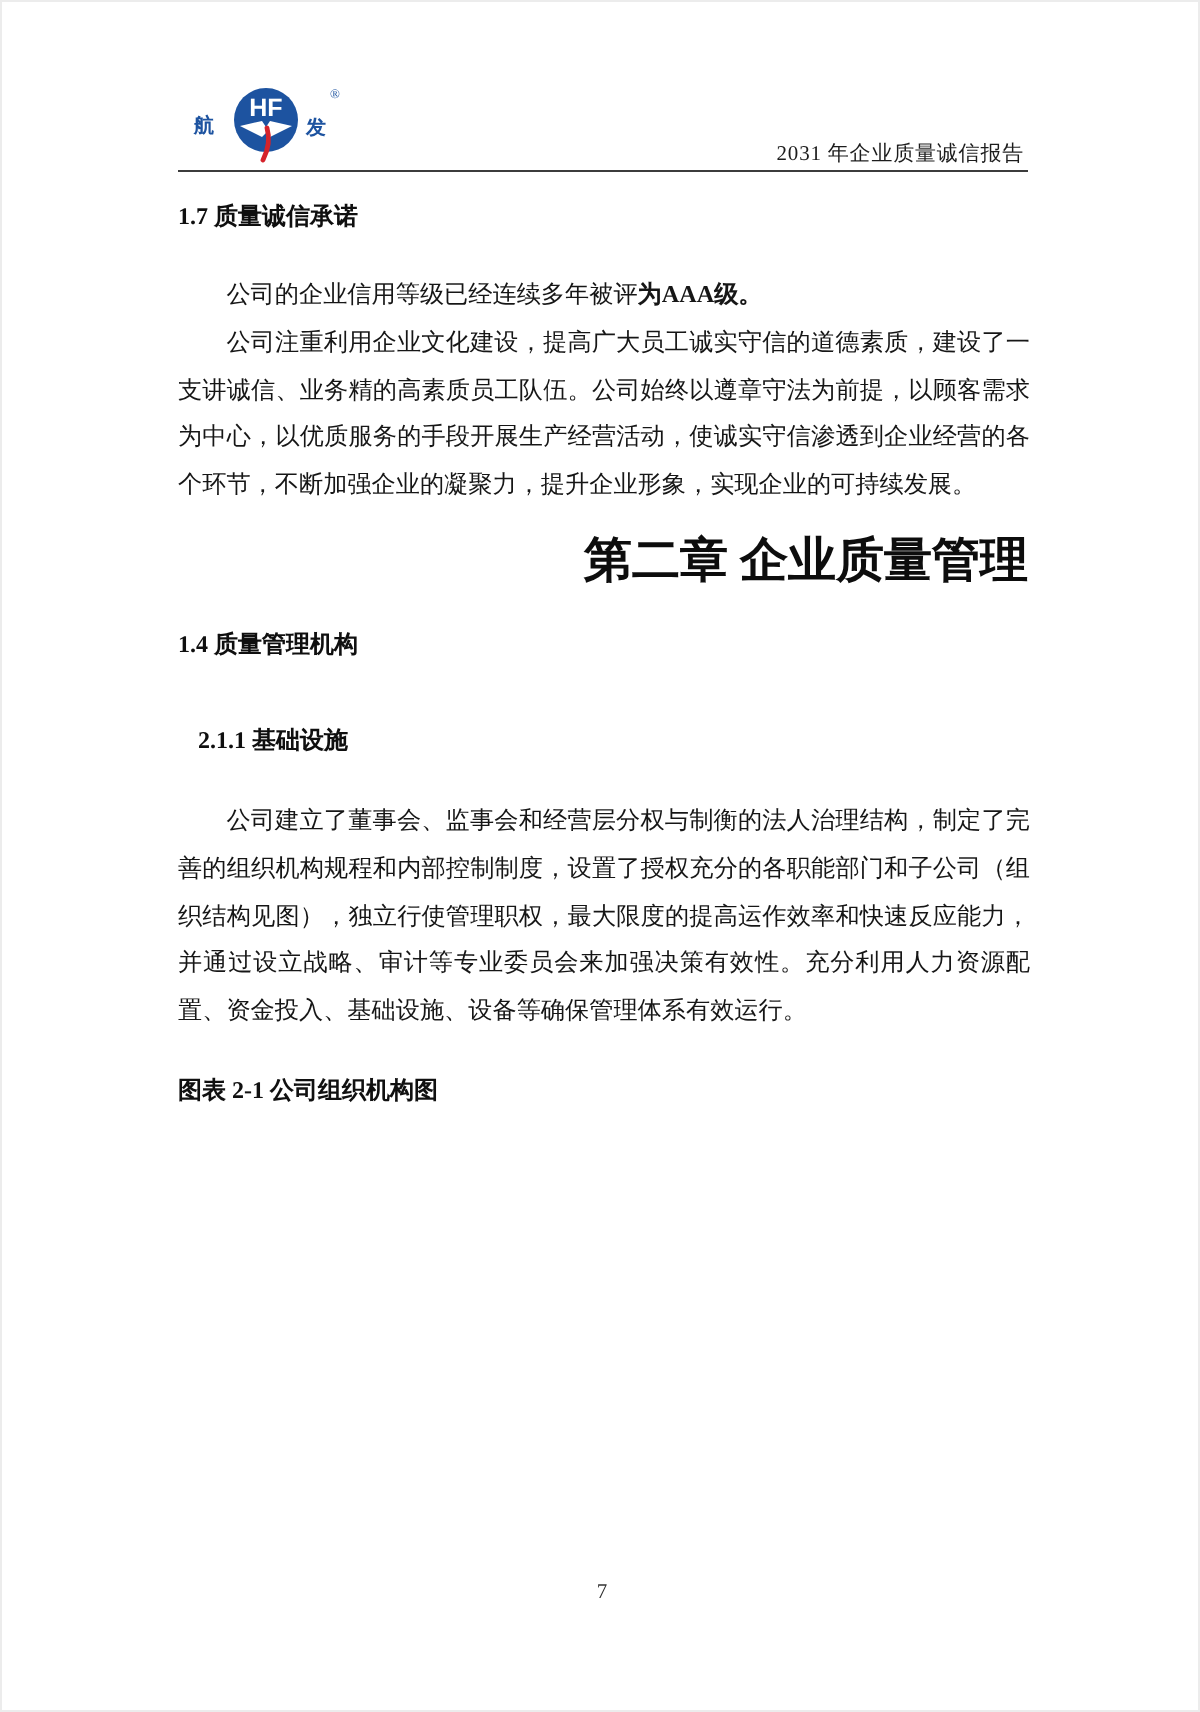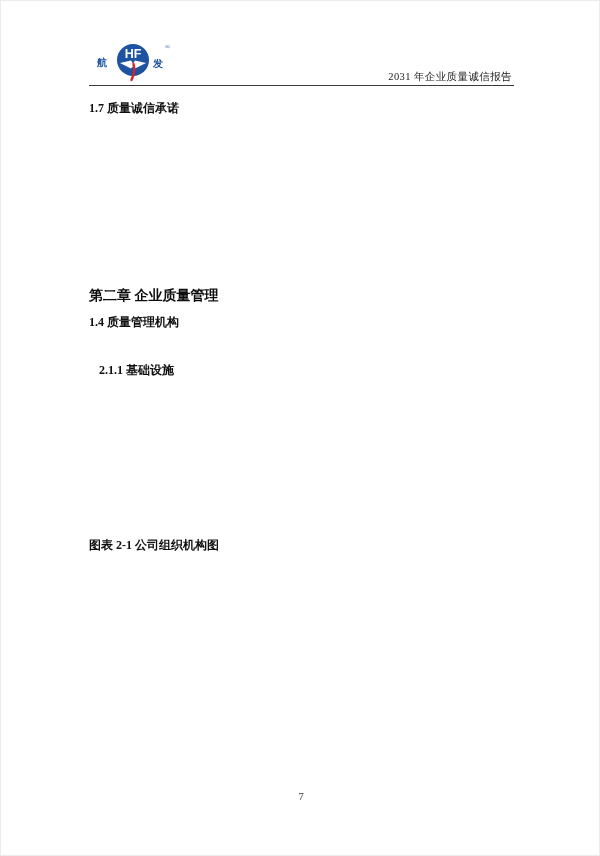--- a/index.html
+++ b/index.html
@@ -53,26 +53,25 @@
   }
   .sec-1-7 { left: 88px; top: 99px; }
   .sec-2-1 { left: 88px; top: 313px; }
   .sec-2-1-1 { left: 98px; top: 361px; }
 
   .chapter-heading {
     position: absolute;
     left: 88px;
     top: 263px;
     width: 425px;
-    text-align: left;
-    font-size: 14px;
+    text-align: right;
+    font-size: 24px;
     font-weight: bold;
     color: #0d0d0d;
     white-space: nowrap;
-    margin-top: 23px;
   }
 
   
   .body-flow {
     position: absolute;
     left: 88px;
     width: 426px;
     font-size: 12.1px;
     line-height: 23.8px;
     text-align: justify;
@@ -122,25 +121,30 @@
       <text x="70" y="10" font-size="6.5" fill="#1d53a0">®</text>
     </svg>
   </div>
 
   <div class="header-title">2031 年企业质量诚信报告</div>
   <hr class="header-rule">
 
   <div class="sec-heading sec-1-7">1.7 质量诚信承诺</div>
 
   <div class="body-flow flow-1">
+    <p><span>公司的企业信用等级已经连续多年被评</span><span class="bold-run">为AAA级。</span></p>
+    <p>公司注重利用企业文化建设，提高广大员工诚实守信的道德素质，建设了一支讲诚信、业务精的高素质员工队伍。公司始终以遵章守法为前提，以顾客需求为中心，以优质服务的手段开展生产经营活动，使诚实守信渗透到企业经营的各个环节，不断加强企业的凝聚力，提升企业形象，实现企业的可持续发展。</p>
   </div>
 
   <div class="chapter-heading">第二章 企业质量管理</div>
 
   <div class="sec-heading sec-2-1">1.4 质量管理机构</div>
   <div class="sec-heading sec-2-1-1">2.1.1 基础设施</div>
 
+  <div class="body-flow flow-2">
+    <p>公司建立了董事会、监事会和经营层分权与制衡的法人治理结构，制定了完善的组织机构规程和内部控制制度，设置了授权充分的各职能部门和子公司（组织结构见图），独立行使管理职权，最大限度的提高运作效率和快速反应能力，并通过设立战略、审计等专业委员会来加强决策有效性。充分利用人力资源配置、资金投入、基础设施、设备等确保管理体系有效运行。</p>
+  </div>
 
   <div class="figure-caption">图表 2-1 公司组织机构图</div>
 
   <div class="page-number">7</div>
 
 </div>
 
 </body></html>

